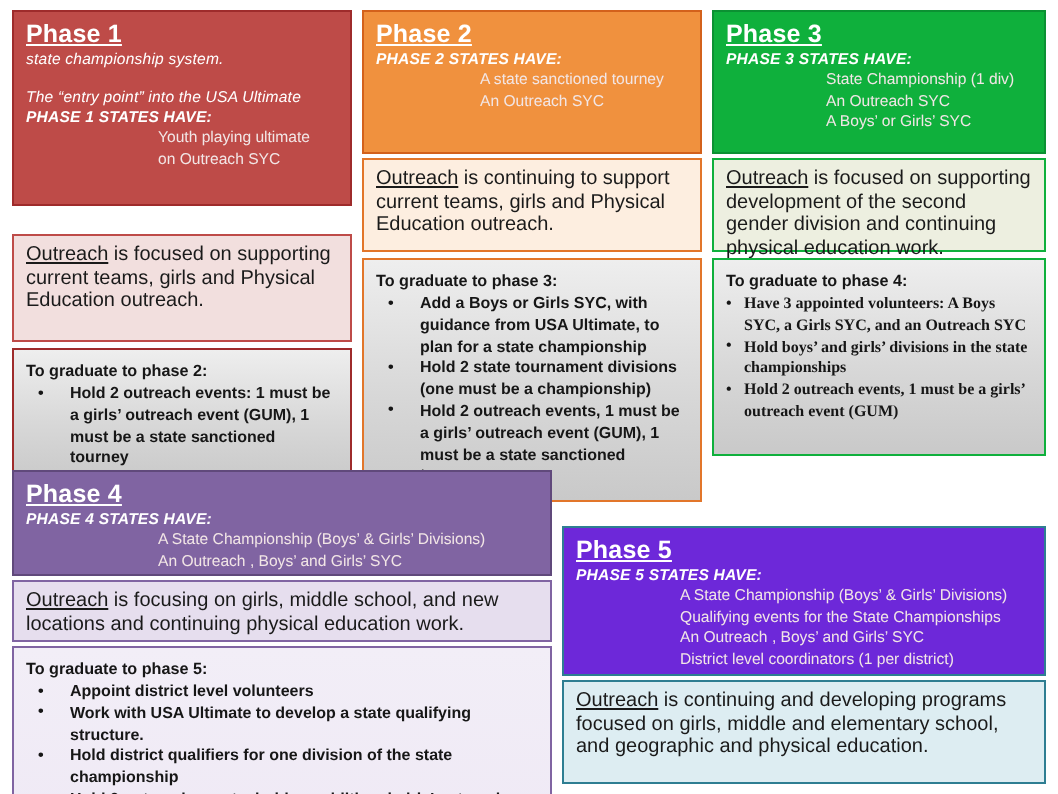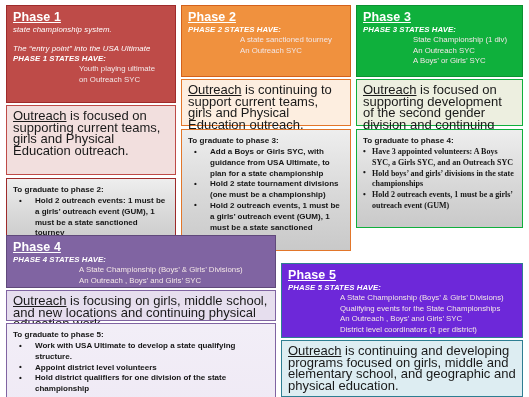--- a/index.html
+++ b/index.html
@@ -62,21 +62,21 @@
     white-space: nowrap;
   }
   .hdr.indent-wide .have-list li { padding-left: 66px; }
   .hdr.indent-mid .have-list li { padding-left: 52px; }
   .hdr.indent-narrow .have-list li { padding-left: 50px; }
 
   .outreach-box {
     box-sizing: border-box;
     border: 1.2px solid;
     padding: 4px 6px 5px 6px;
-    font-size: 13px;
+    font-size: 10px;
     line-height: 11.5px;
     color: #1a1a1a;
     flex: none;
   }
   .outreach-box .uline {
     text-decoration: underline;
     font-weight: normal;
   }
 
   .grad-box {
@@ -116,21 +116,21 @@
   .grad-box.bul-tight ul li:before {
     content: "\2022";
     position: absolute;
     left: 0px;
     top: -0.5px;
   }
 
   
   #panel-phase-1 { left: 6px; top: 5px; width: 170px; height: 223px; }
   #panel-phase-1 .hdr { background: #BE4B48; border-color: #9E2B2B; height: 98px; }
-  #panel-phase-1 .outreach-box { background: #F2DFDE; border-color: #BE4B48; height: 70px; margin-top: 2px; }
+  #panel-phase-1 .outreach-box { background: #F2DFDE; border-color: #BE4B48; height: 54px; margin-top: 14px; }
   #panel-phase-1 .grad-box { border-color: #9E2B2B; margin-top: 3px; }
 
   
   #panel-phase-2 { left: 181px; top: 5px; width: 170px; height: 223px; }
   #panel-phase-2 .hdr { background: #F0913E; border-color: #D3611B; height: 72px; }
   #panel-phase-2 .outreach-box { background: #FDEEE0; border-color: #E2762A; height: 47px; margin-top: 2px; }
   #panel-phase-2 .grad-box { border-color: #E2762A; margin-top: 3px; }
 
   
   #panel-phase-3 { left: 356px; top: 5px; width: 167px; height: 223px; }
@@ -230,22 +230,22 @@
         <li>A State Championship (Boys’ &amp; Girls’ Divisions)</li>
         <li>An Outreach , Boys’ and Girls’ SYC</li>
       </ul>
     </div>
     <div class="outreach-box">
       <span class="uline">Outreach</span><span> is focusing on girls, middle school, and new locations and continuing physical education work.</span>
     </div>
     <div class="grad-box bul-wide">
       <div class="grad-title">To graduate to phase 5:</div>
       <ul>
+        <li>Appoint district level volunteers</li>
         <li>Work with USA Ultimate to develop a state qualifying structure.</li>
-        <li>Appoint district level volunteers</li>
         <li>Hold district qualifiers for one division of the state championship</li>
         <li>Hold 2 outreach events, hold an additional girls’ outreach event (GUM)</li>
       </ul>
     </div>
   </div>
 
   <div class="panel" id="panel-phase-5">
     <div class="hdr indent-mid">
       <div class="ptitle">Phase 5</div>
       <div class="states-have">PHASE 5 STATES HAVE:</div>

